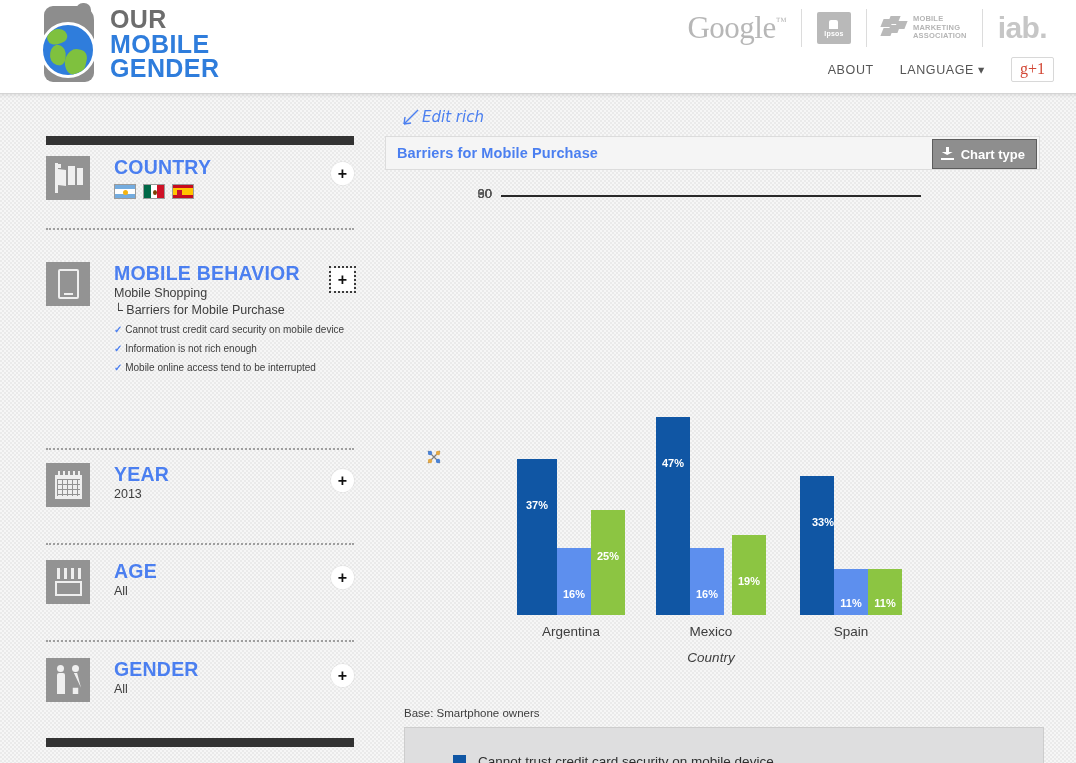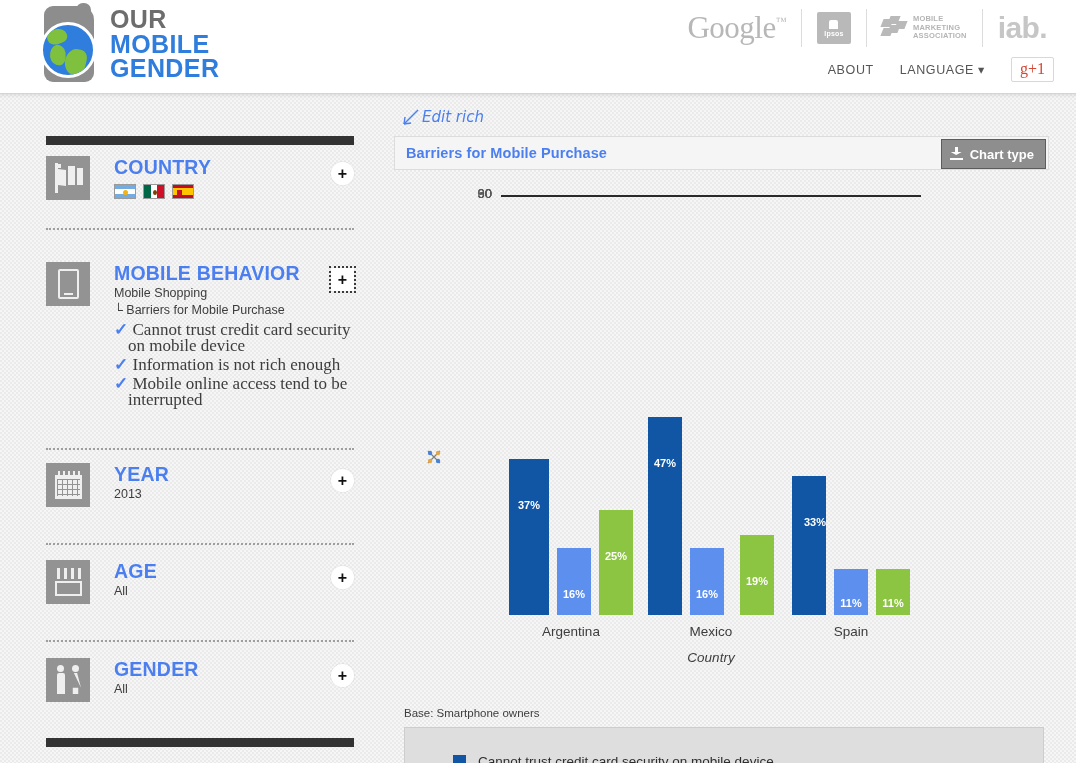--- a/index.html
+++ b/index.html
@@ -112,21 +112,21 @@
   .facet { position: absolute; left: 46px; width: 308px; }
   .facet-icon {
     position: absolute; left: 0; top: 0; width: 44px; height: 44px; background: #939393;
   }
   .facet-body { margin-left: 68px; }
   .facet-title {
     color: #4b7ff0; font-size: 19.5px; font-weight: bold; letter-spacing: .2px; line-height: 22px;
   }
   .facet-sub { color: #3d3d3d; font-size: 12.5px; line-height: 17px; margin-top: 1px; }
   .facet-tree { color: #3d3d3d; font-size: 12.5px; line-height: 17px; }
-  .facet-check { color: #3d3d3d; font-size: 17px; line-height: 16px; margin-top: 3px; padding-left: 14px; text-indent: -14px; font-family: Liberation Serif, serif; }
+  .facet-check { color: #3d3d3d; font-size: 10px; line-height: 16px; margin-top: 3px; padding-left: 14px; text-indent: -14px; }
   .facet-check .ck { color: #4b7ff0; font-weight: bold; }
   .plus-btn {
     position: absolute; right: 0; top: 6px; width: 23px; height: 23px; border-radius: 50%;
     background: #ffffff; color: #111; font-size: 16px; font-weight: bold;
     display: flex; align-items: center; justify-content: center; line-height: 1;
     box-shadow: 0 0 0 1px rgba(0,0,0,.04);
   }
   .plus-btn.focused { border-radius: 0; outline: 2px dotted #3a3a3a; }
   .flags { display: flex; gap: 7px; margin-top: 6px; }
   .flag { width: 22px; height: 15px; border: 1px solid #9a9a9a; position: relative; overflow: hidden; }
@@ -161,21 +161,21 @@
     clip-path: polygon(35% 0, 65% 0, 100% 70%, 0 70%, 0 70%, 25% 70%, 25% 100%, 75% 100%, 75% 70%, 100% 70%); }
 
   
   #main { position: absolute; left: 384px; top: 98px; width: 692px; height: 665px; }
   .edit-title-note {
     position: absolute; left: 18px; top: 10px; display: flex; align-items: flex-end;
     color: #4b7ff0; font-size: 15px; font-family: "DejaVu Sans", sans-serif; font-style: italic;
   }
   .note-arrow { width: 18px; height: 18px; margin-right: 2px; }
   .chart-titlebar {
-    position: absolute; left: 10px; top: 38px; width: 655px; height: 34px;
+    position: absolute; left: 1px; top: 38px; width: 655px; height: 34px;
     background: #f5f5f5; border: 1px solid #dcdcdc;
     display: flex; align-items: center;
   }
   .chart-title {
     margin-left: 11px; color: #4b7ff0; font-size: 14.5px; font-weight: bold; letter-spacing: .1px;
   }
   .charttype-btn {
     position: absolute; right: 2px; top: 2px; height: 30px; padding: 0 11px 0 8px;
     background: #8e8e8e; border: 1px solid #5c5c5c; color: #fff;
     display: flex; align-items: center; gap: 7px;
@@ -190,21 +190,21 @@
   .plot {
     position: absolute; left: 115px; top: 15px; width: 420px; height: 420px;
   }
   .gridline { position: absolute; left: 0; width: 420px; height: 1px; background: #cfcfcf; }
   .axisline { position: absolute; left: 0; width: 420px; height: 2px; background: #2a2a2a; }
   .ytick {
     position: absolute; right: 100%; margin-right: 9px; transform: translateY(-9px);
     color: #585858; font-size: 13px; text-align: right; width: 40px;
   }
   .groups { position: absolute; left: 0; bottom: 0; width: 420px; height: 380px; display: flex; }
-  .group { flex: 1; position: relative; display: flex; align-items: flex-end; justify-content: center; gap: 8px; }
+  .group { flex: 1; position: relative; display: flex; align-items: flex-end; justify-content: center; gap: 0; }
   .bar { width: 34px; position: relative; }
   .bar .vlabel {
     position: absolute; left: 0; width: 100%; text-align: center;
     color: #ffffff; font-size: 11px; font-weight: bold;
   }
   .xtick {
     position: absolute; top: 100%; margin-top: 9px; left: 0; width: 100%; text-align: center;
     color: #3d3d3d; font-size: 13.5px;
   }
   .xaxis-label {

